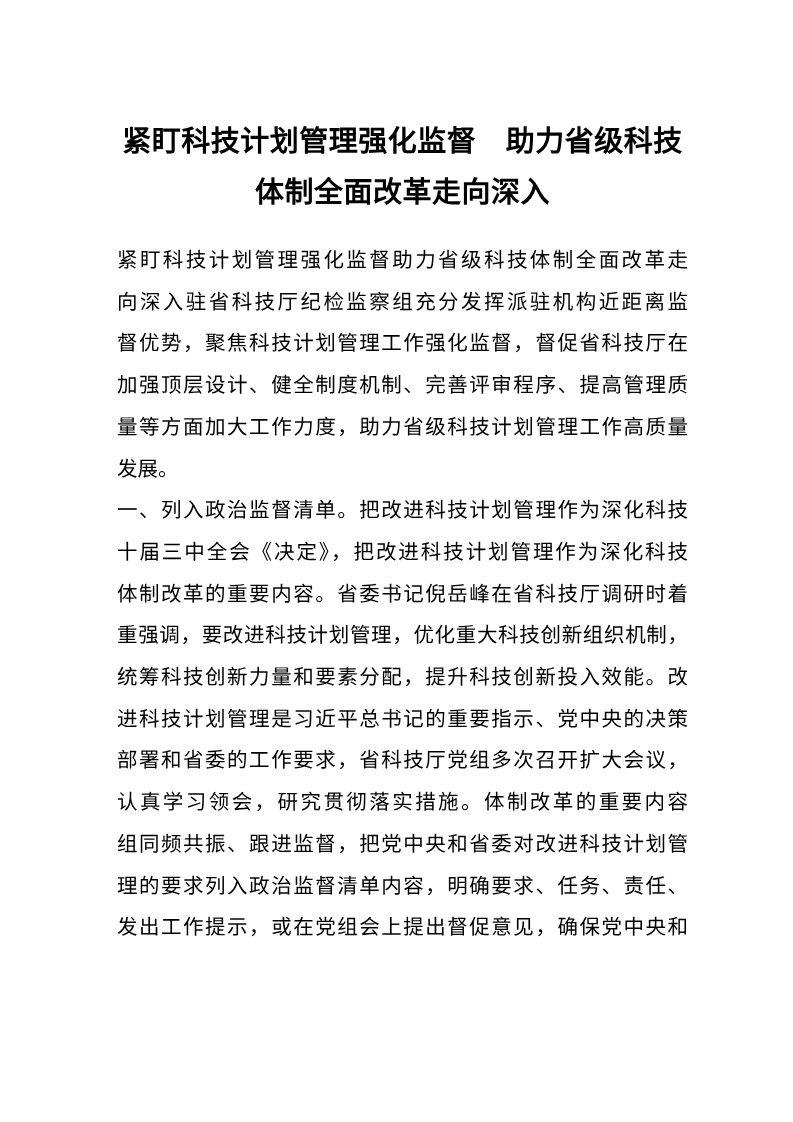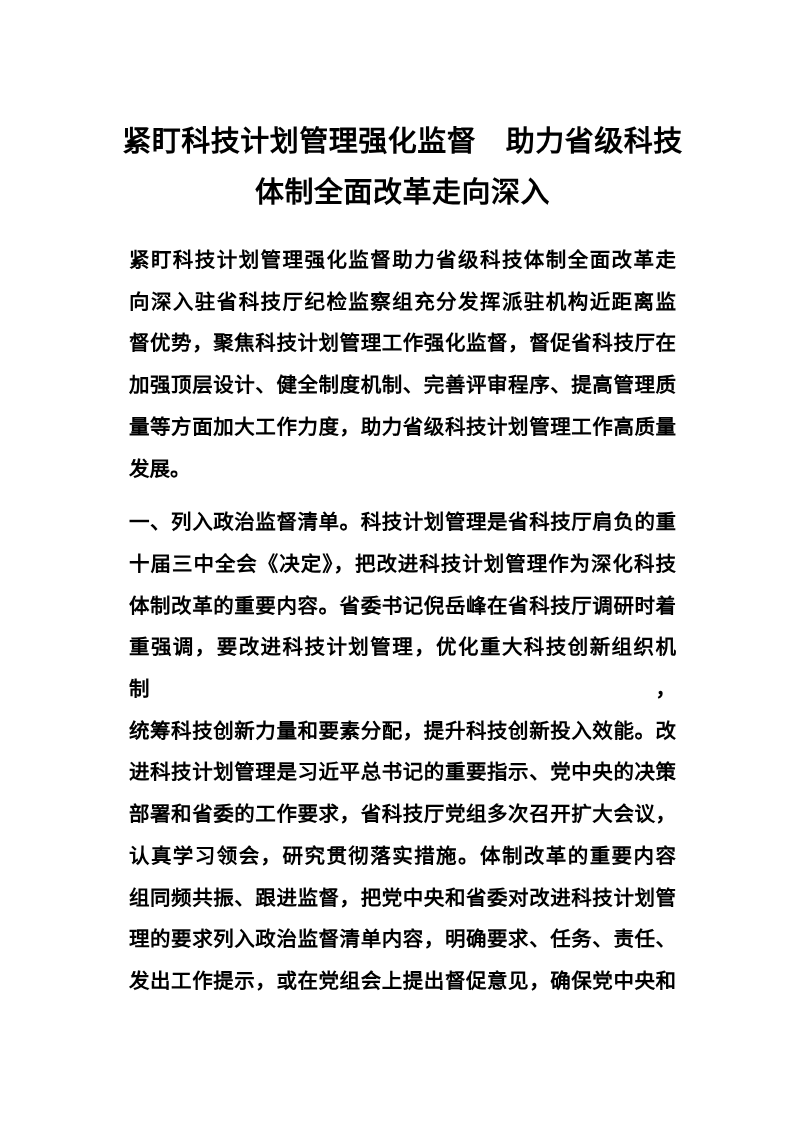--- a/index.html
+++ b/index.html
@@ -29,23 +29,22 @@
     letter-spacing: 0.5px;
   }
   .title-line {
     white-space: nowrap;
   }
   .doc-body {
     font-size: 20.5px;
     line-height: 41.7px;
   }
   .paragraph {
-    margin: 12px;
+    margin: 0;
     padding: 0;
-    font-weight: bold;
   }
   .line {
     text-align: justify;
     text-align-last: justify;
     -moz-text-align-last: justify;
   }
   .line-end {
     text-align-last: left;
     -moz-text-align-last: left;
   }
@@ -61,21 +60,21 @@
   <div class="doc-body">
       <div class="paragraph">
         <div class="line">紧盯科技计划管理强化监督助力省级科技体制全面改革走</div>
         <div class="line">向深入驻省科技厅纪检监察组充分发挥派驻机构近距离监</div>
         <div class="line">督优势，聚焦科技计划管理工作强化监督，督促省科技厅在</div>
         <div class="line">加强顶层设计、健全制度机制、完善评审程序、提高管理质</div>
         <div class="line">量等方面加大工作力度，助力省级科技计划管理工作高质量</div>
         <div class="line line-end">发展。</div>
       </div>
       <div class="paragraph">
-        <div class="line">一、列入政治监督清单。科技计划管理是省科技厅肩负的重</div>
+        <div class="line">一、列入政治监督清单。把改进科技计划管理作为深化科技</div>
         <div class="line">十届三中全会《决定》，把改进科技计划管理作为深化科技</div>
         <div class="line">体制改革的重要内容。省委书记倪岳峰在省科技厅调研时着</div>
         <div class="line">重强调，要改进科技计划管理，优化重大科技创新组织机制，</div>
         <div class="line">统筹科技创新力量和要素分配，提升科技创新投入效能。改</div>
         <div class="line">进科技计划管理是习近平总书记的重要指示、党中央的决策</div>
         <div class="line">部署和省委的工作要求，省科技厅党组多次召开扩大会议，</div>
         <div class="line">认真学习领会，研究贯彻落实措施。体制改革的重要内容</div>
         <div class="line">组同频共振、跟进监督，把党中央和省委对改进科技计划管</div>
         <div class="line">理的要求列入政治监督清单内容，明确要求、任务、责任、</div>
         <div class="line">发出工作提示，或在党组会上提出督促意见，确保党中央和</div>

